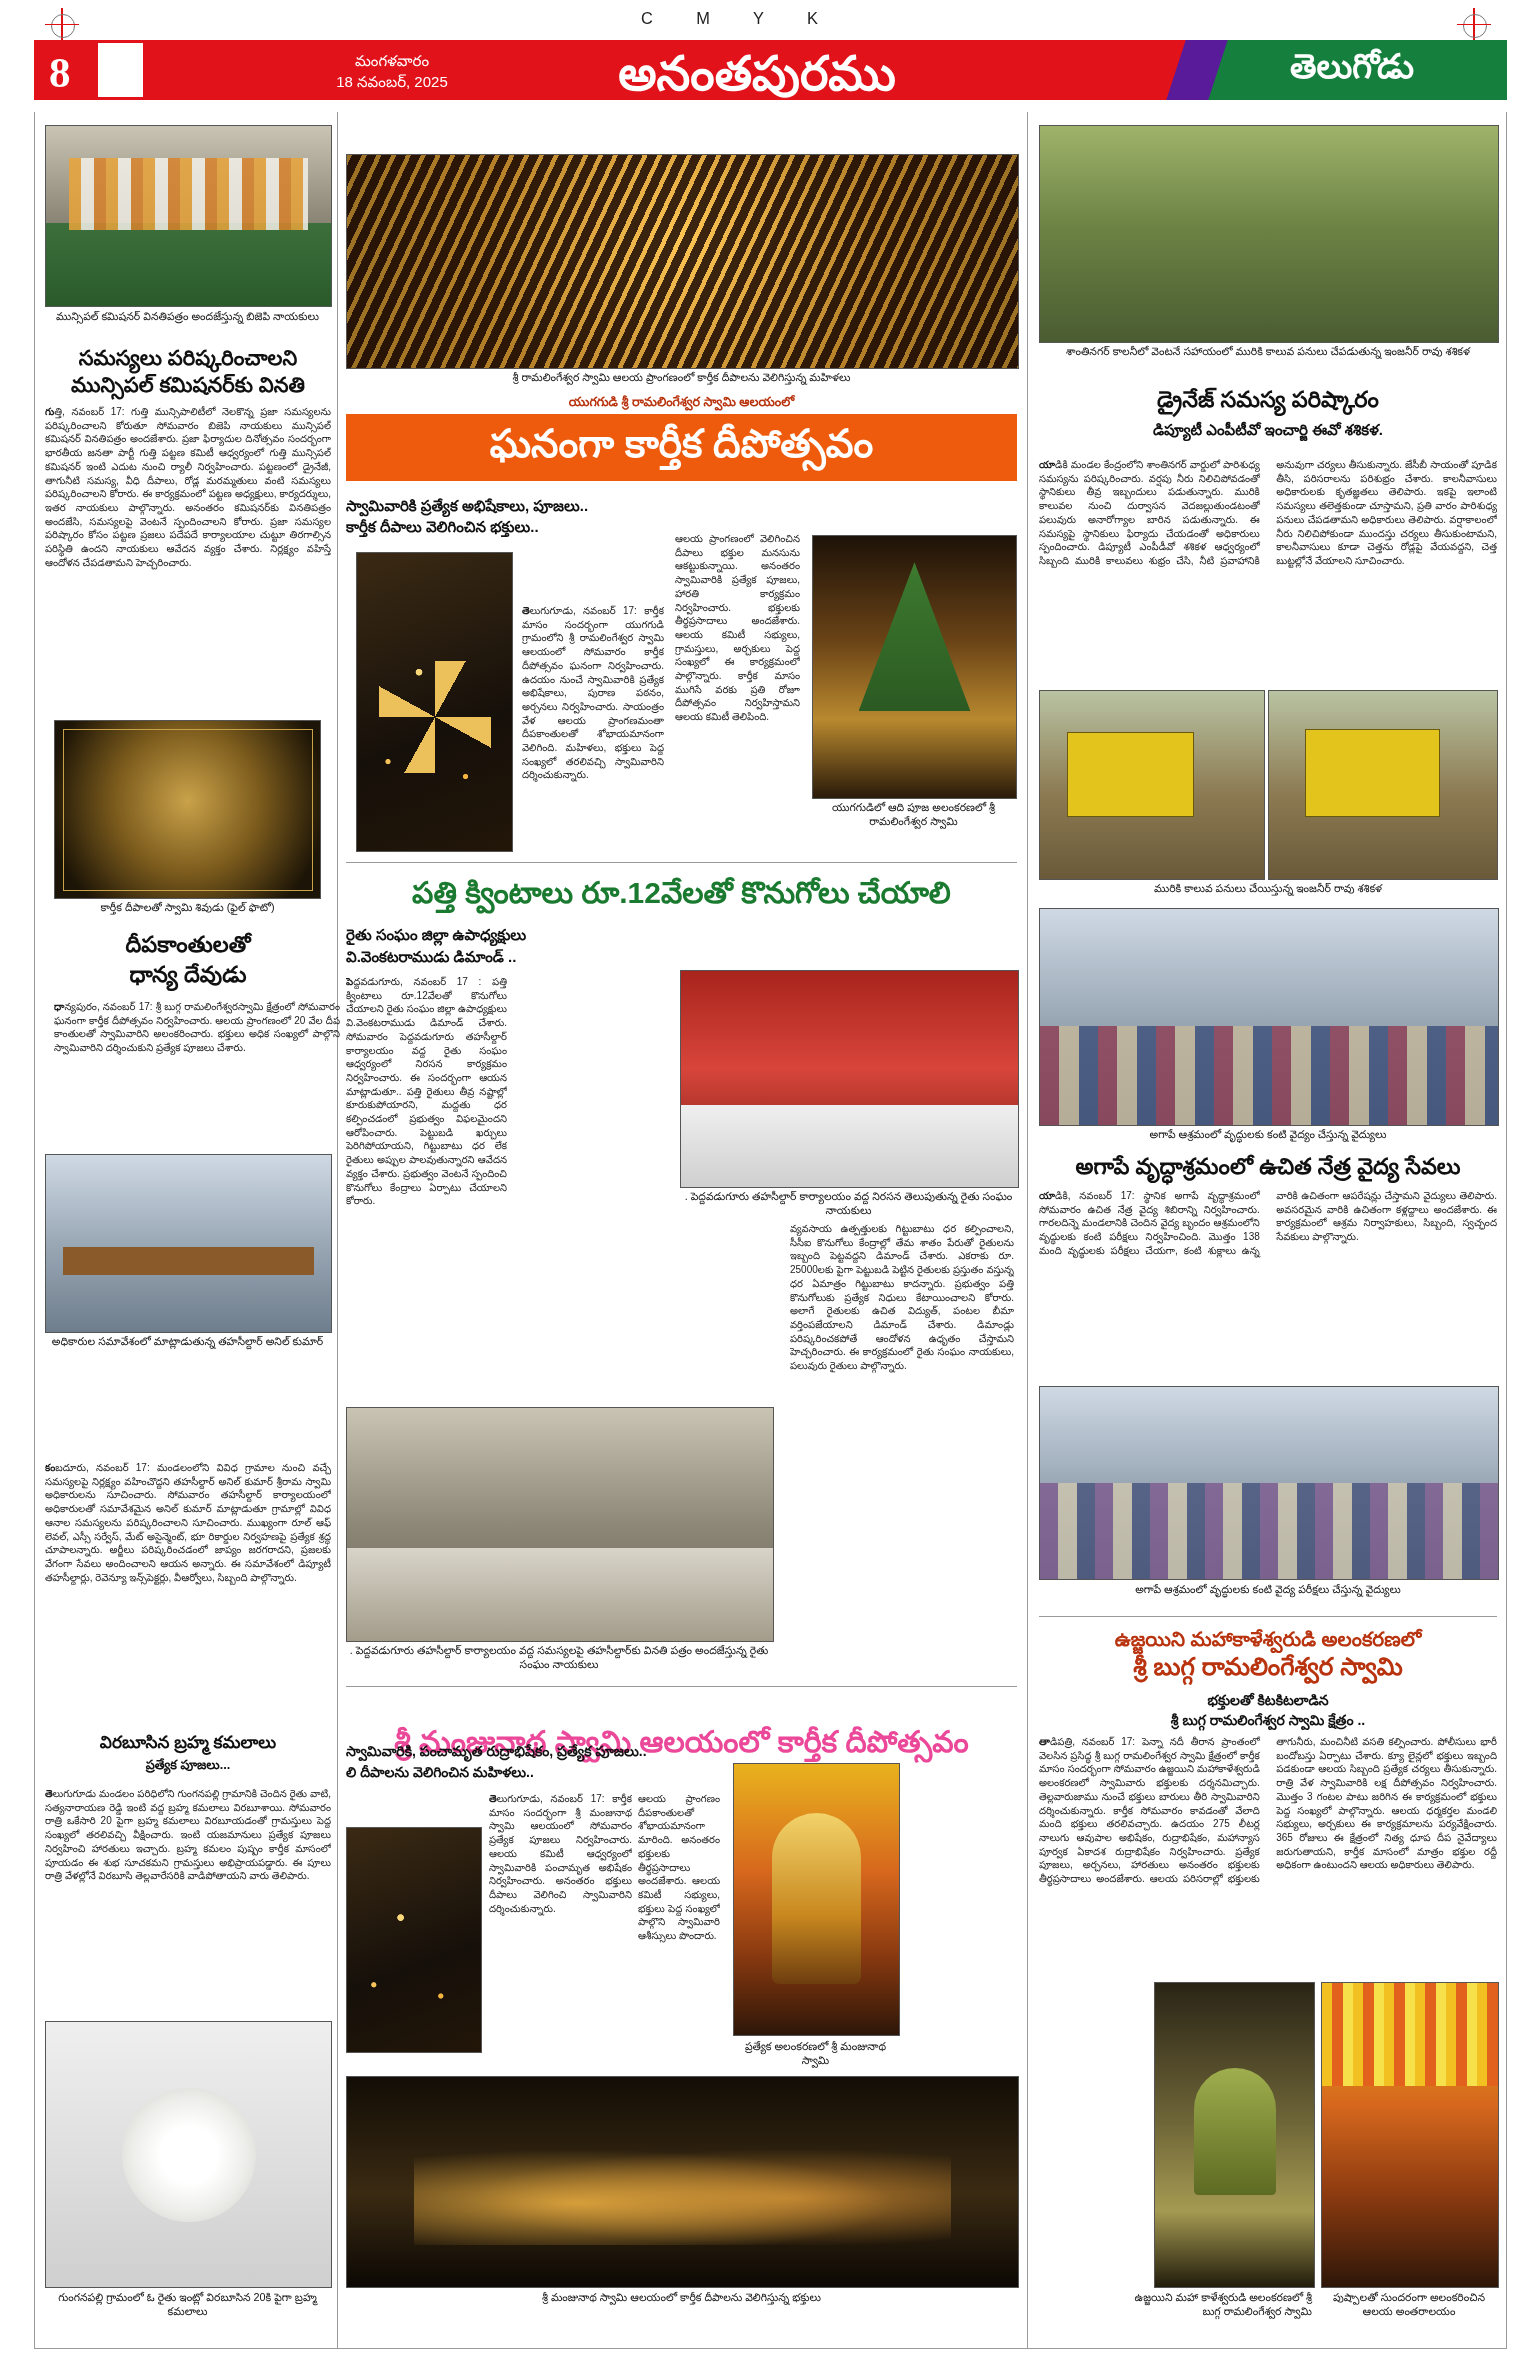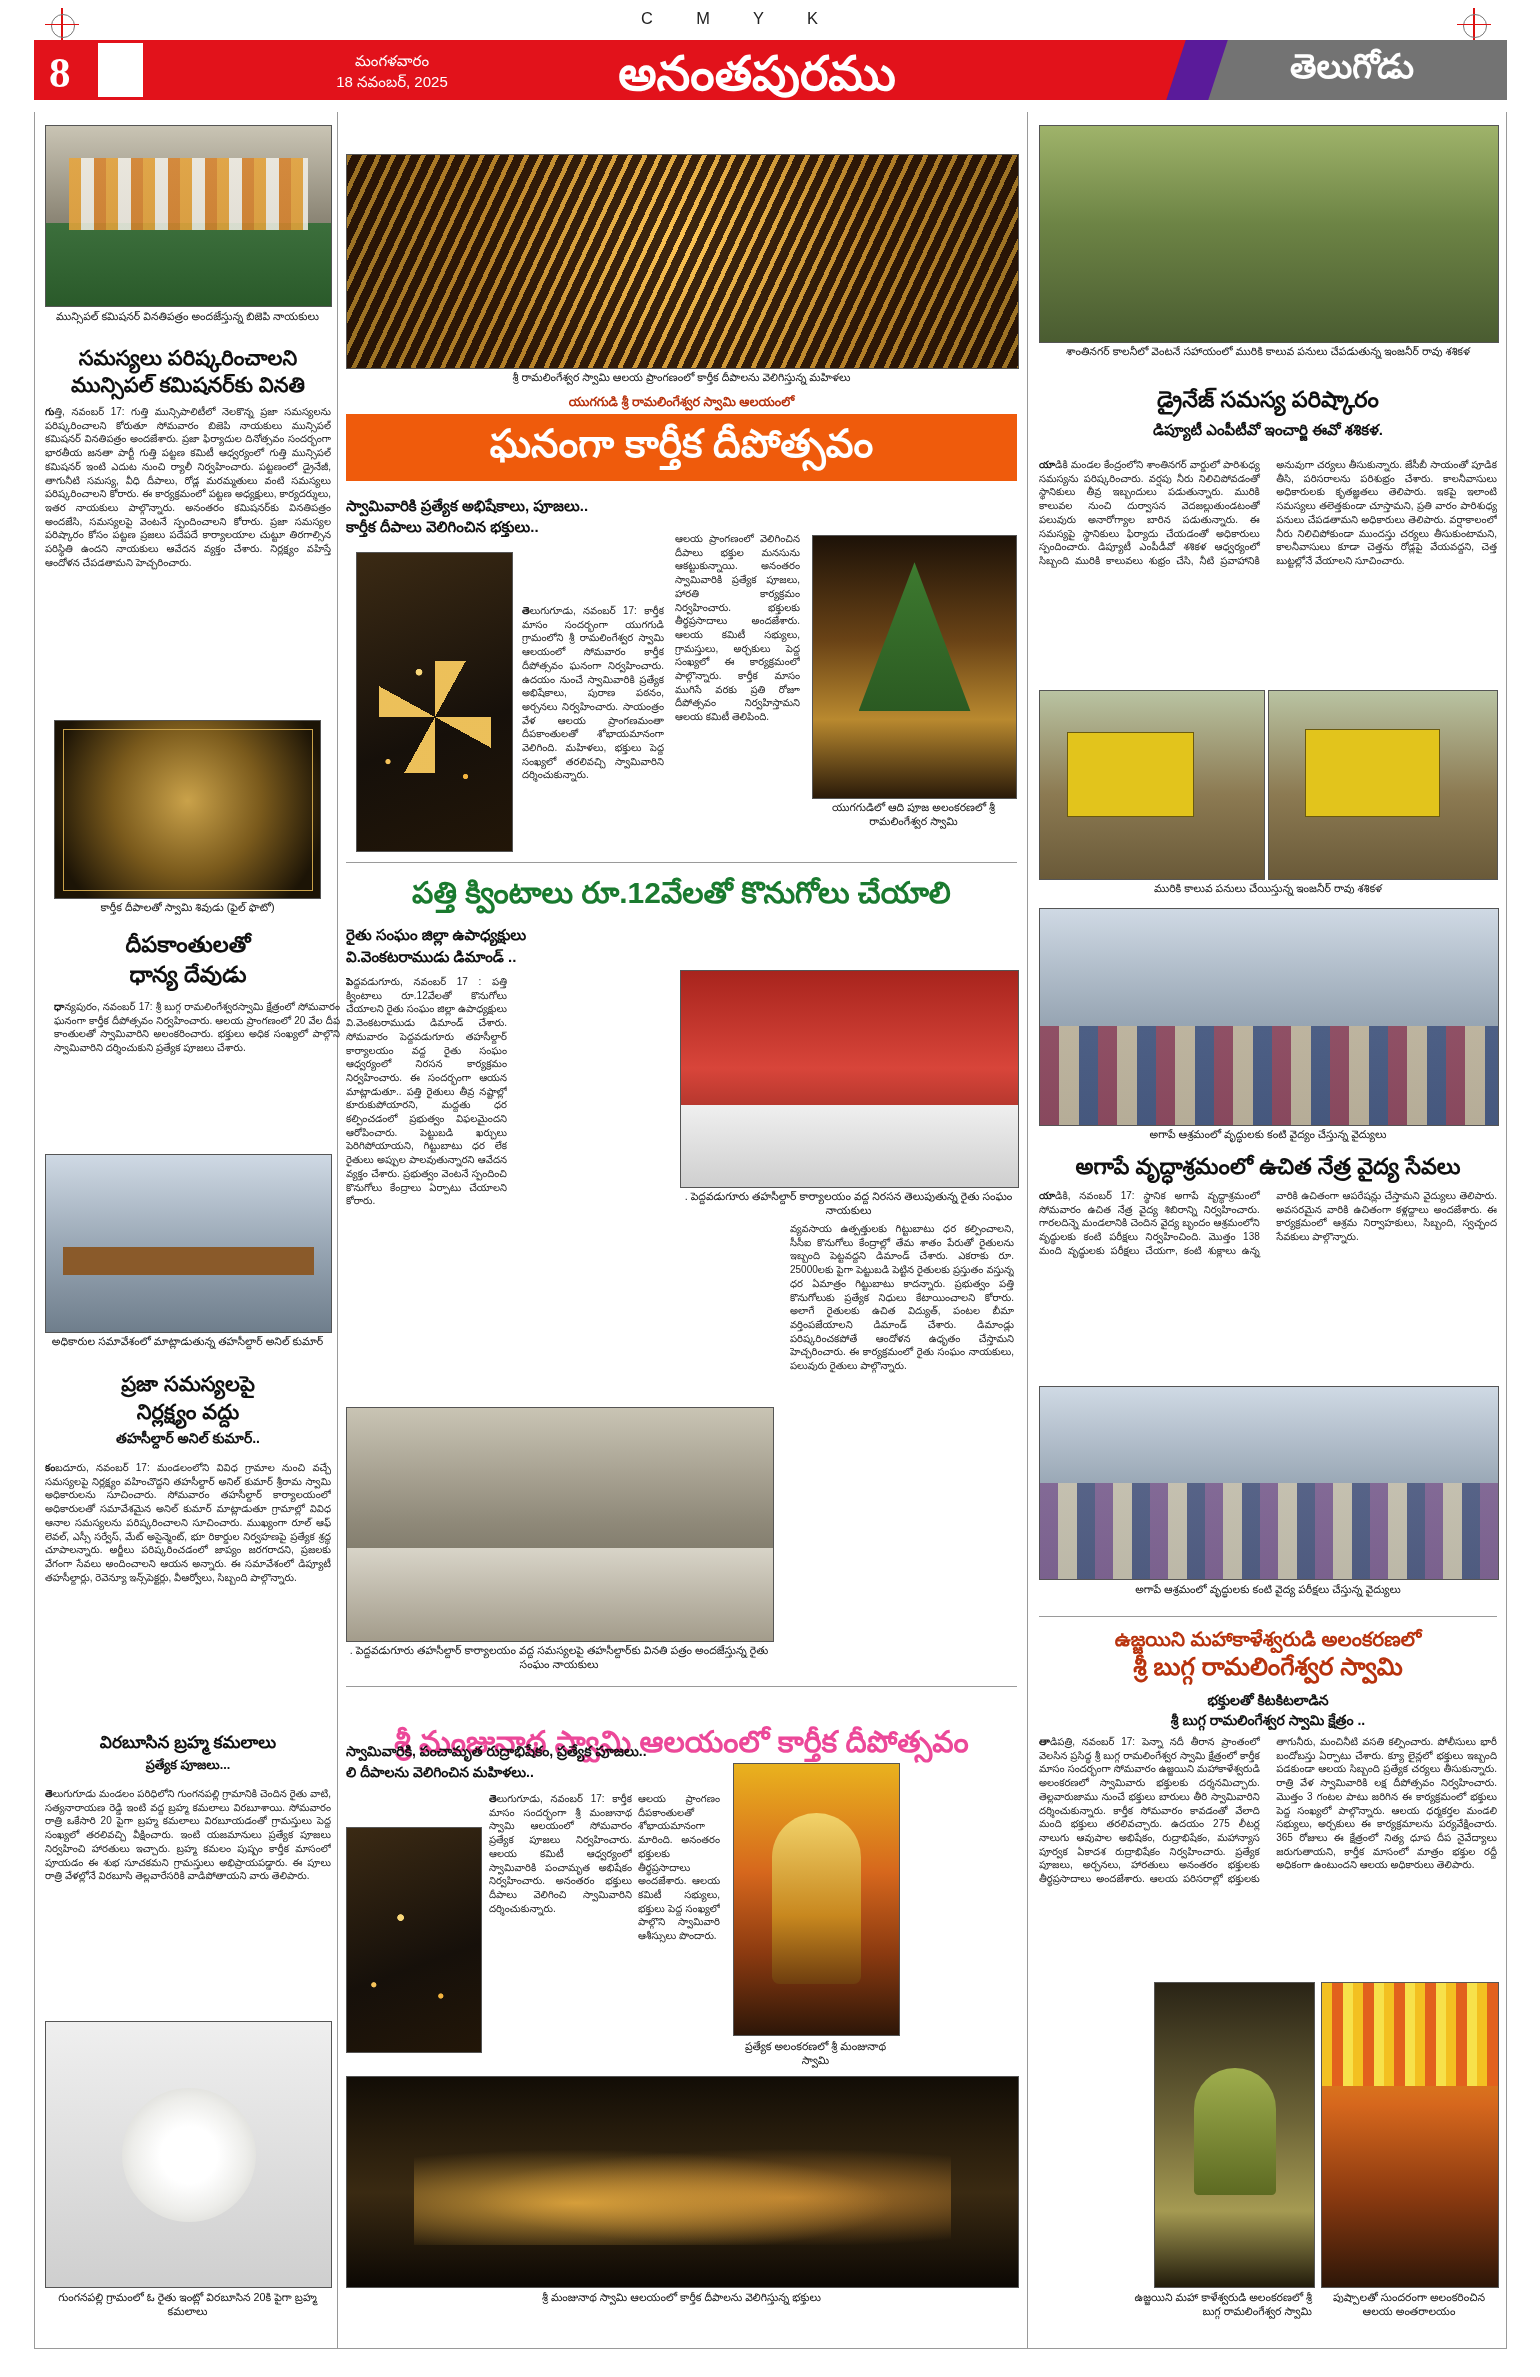--- a/index.html
+++ b/index.html
@@ -16,21 +16,21 @@
   .reg .c1{position:absolute;left:6px;top:6px;width:22.4px;height:22.4px;border:1.5px solid #777;border-radius:50%;}
 
   
   .masthead{position:absolute;left:34px;top:40px;width:1473px;height:60px;}
   .mh-red{position:absolute;left:0;top:0;width:1163px;height:60px;background:#e2121b;}
   .mh-pagebox{position:absolute;left:0px;top:0;width:64px;height:60px;background:#e2121b;}
   .mh-pagenum{position:absolute;left:15px;top:7.5px;color:#fff;font-size:43px;font-weight:bold;font-family:"Liberation Serif",serif;}
   .mh-white{position:absolute;left:64px;top:3px;width:45px;height:54px;background:#fff;}
   .mh-date{position:absolute;left:261px;top:10.4px;width:194px;text-align:center;color:#fff;font-size:15px;line-height:21px;}
   .mh-title{position:absolute;left:462px;top:6px;width:522px;text-align:center;color:#fff;font-size:48px;font-weight:bold;}
-  .mh-logo{position:absolute;left:1163px;top:0;width:310px;height:60px;background:#737373;
+  .mh-logo{position:absolute;left:1163px;top:0;width:310px;height:60px;background:#15803d;
            display:flex;align-items:center;justify-content:center;}
   .mh-logo span{color:#fff;font-size:34px;font-weight:bold;}
   .mh-logo .slant{position:absolute;left:-21px;top:0;width:42px;height:60px;background:#5a1b9a;transform:skewX(-18deg);}
 
   
   .col-rule{position:absolute;background:#9a9a9a;width:0.7px;}
   .hrule{position:absolute;background:#9a9a9a;height:0.7px;}
   .photo{position:absolute;border:1.5px solid #555;background:#cfd5cf;overflow:hidden;}
   .cap{position:absolute;font-size:10.8px;line-height:14px;text-align:center;color:#111;}
   .hl{position:absolute;text-align:center;font-weight:bold;color:#111;}
@@ -116,25 +116,20 @@
   <div class="hl" style="left:42px;top:930px;width:292px;font-size:22.4px;line-height:30px;">
     <div>దీపకాంతులతో</div>
     <div>ధాన్య దేవుడు</div>
   </div>
   <div class="body ind" style="left:45px;top:1000px;width:286px;height:142px;margin-left:9px;">ధాన్యపురం, నవంబర్ 17: శ్రీ బుగ్గ రామలింగేశ్వరస్వామి క్షేత్రంలో సోమవారం ఘనంగా కార్తీక దీపోత్సవం నిర్వహించారు. ఆలయ ప్రాంగణంలో 20 వేల దీప కాంతులతో స్వామివారిని అలంకరించారు. భక్తులు అధిక సంఖ్యలో పాల్గొని స్వామివారిని దర్శించుకుని ప్రత్యేక పూజలు చేశారు.</div>
 
   <div class="photo ph-room" style="left:45px;top:1154px;width:285px;height:177px;">
     <div style="position:absolute;left:6%;top:52%;width:88%;height:16%;background:#8a5a2a;"></div>
   </div>
   <div class="cap" style="left:45px;top:1334px;width:285px;">అధికారుల సమావేశంలో మాట్లాడుతున్న తహసీల్దార్ అనిల్ కుమార్</div>
-  <div class="hl" style="left:42px;top:1370px;width:292px;font-size:21px;line-height:27.6px;">
-    <div>ప్రజా సమస్యలపై</div>
-    <div>నిర్లక్ష్యం వద్దు</div>
-    <div style="font-size:14px;">తహసీల్దార్ అనిల్ కుమార్..</div>
-  </div>
   <div class="body ind" style="left:45px;top:1461px;width:286px;height:261px;">కంబదూరు, నవంబర్ 17: మండలంలోని వివిధ గ్రామాల నుంచి వచ్చే సమస్యలపై నిర్లక్ష్యం వహించొద్దని తహసీల్దార్ అనిల్ కుమార్ శ్రీరామ స్వామి అధికారులను సూచించారు. సోమవారం తహసీల్దార్ కార్యాలయంలో అధికారులతో సమావేశమైన అనిల్ కుమార్ మాట్లాడుతూ గ్రామాల్లో వివిధ ఆనాల సమస్యలను పరిష్కరించాలని సూచించారు. ముఖ్యంగా రూల్ ఆఫ్ లెవల్, ఎస్సీ సర్వేస్, మేట్ అసైన్మెంట్, భూ రికార్డుల నిర్వహణపై ప్రత్యేక శ్రద్ధ చూపాలన్నారు. అర్జీలు పరిష్కరించడంలో జాప్యం జరగరాదని, ప్రజలకు వేగంగా సేవలు అందించాలని ఆయన అన్నారు. ఈ సమావేశంలో డిప్యూటీ తహసీల్దార్లు, రెవెన్యూ ఇన్స్‌పెక్టర్లు, వీఆర్వోలు, సిబ్బంది పాల్గొన్నారు.</div>
 
   <div class="hl" style="left:42px;top:1731px;width:292px;font-size:17px;line-height:23px;">
     <div>విరబూసిన బ్రహ్మ కమలాలు</div>
     <div style="font-size:12.7px;">ప్రత్యేక పూజలు...</div>
   </div>
   <div class="body ind" style="left:45px;top:1787px;width:286px;height:224px;">తెలుగుగూడు మండలం పరిధిలోని గుంగనపల్లి గ్రామానికి చెందిన రైతు వాటి, సత్యనారాయణ రెడ్డి ఇంటి వద్ద బ్రహ్మ కమలాలు విరబూశాయి. సోమవారం రాత్రి ఒకేసారి 20 పైగా బ్రహ్మ కమలాలు విరబూయడంతో గ్రామస్తులు పెద్ద సంఖ్యలో తరలివచ్చి వీక్షించారు. ఇంటి యజమానులు ప్రత్యేక పూజలు నిర్వహించి హారతులు ఇచ్చారు. బ్రహ్మ కమలం పుష్పం కార్తీక మాసంలో పూయడం ఈ శుభ సూచకమని గ్రామస్తులు అభిప్రాయపడ్డారు. ఈ పూలు రాత్రి వేళల్లోనే విరబూసి తెల్లవారేసరికి వాడిపోతాయని వారు తెలిపారు.</div>
   <div class="photo ph-white" style="left:45px;top:2021px;width:285px;height:265px;">
     <div style="position:absolute;left:50%;top:50%;width:134px;height:134px;margin:-67px 0 0 -67px;border-radius:50%;background:radial-gradient(circle,#ffffff 0 30%,#ededea 60%,#c9c9c4 100%);"></div>
   </div>

